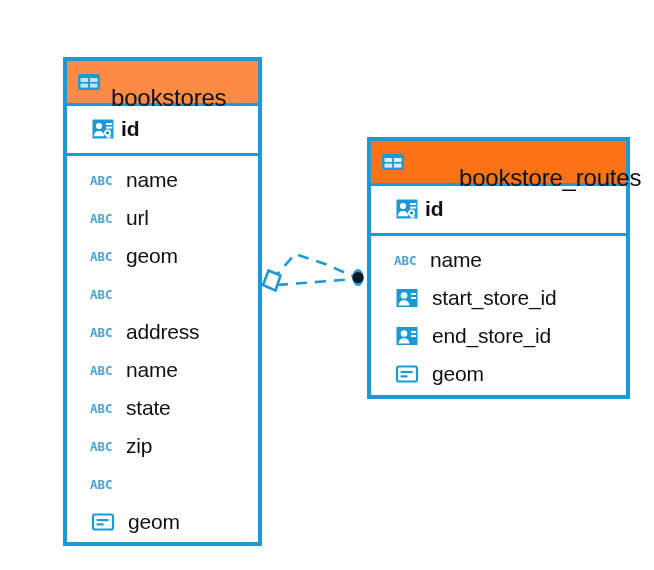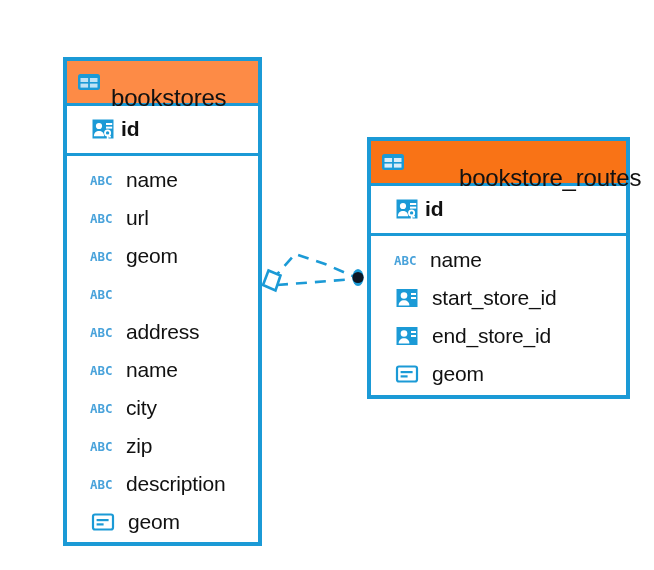--- a/index.html
+++ b/index.html
@@ -199,39 +199,38 @@
         </span>
         <span class="field-label">name</span>
       </div>
 
       <div class="field-row">
         <span class="ficon small">
           <svg viewBox="0 0 24 16" width="24" height="16" aria-hidden="true">
             <text x="0" y="12.5" font-family="'DejaVu Sans Mono', monospace" font-size="12.5" font-weight="bold" fill="#4aa3db">ABC</text>
           </svg>
         </span>
-        <span class="field-label">city</span>
+        <span class="field-label">state</span>
       </div>
 
       <div class="field-row">
         <span class="ficon small">
           <svg viewBox="0 0 24 16" width="24" height="16" aria-hidden="true">
             <text x="0" y="12.5" font-family="'DejaVu Sans Mono', monospace" font-size="12.5" font-weight="bold" fill="#4aa3db">ABC</text>
           </svg>
         </span>
         <span class="field-label">zip</span>
       </div>
 
       <div class="field-row">
         <span class="ficon small">
           <svg viewBox="0 0 24 16" width="24" height="16" aria-hidden="true">
             <text x="0" y="12.5" font-family="'DejaVu Sans Mono', monospace" font-size="12.5" font-weight="bold" fill="#4aa3db">ABC</text>
           </svg>
         </span>
-        <span class="field-label">description</span>
       </div>
 
       <div class="field-row">
         <span class="ficon">
           <svg viewBox="0 0 26 26" width="26" height="26" aria-hidden="true">
             <rect x="3" y="5.5" width="20" height="15" rx="2" fill="none" stroke="#1b9ad6" stroke-width="2.2"></rect>
             <rect x="6.6" y="10" width="12" height="2.2" fill="#1b9ad6"></rect>
             <rect x="6.6" y="14.3" width="7" height="2.2" fill="#1b9ad6"></rect>
           </svg>
         </span>

